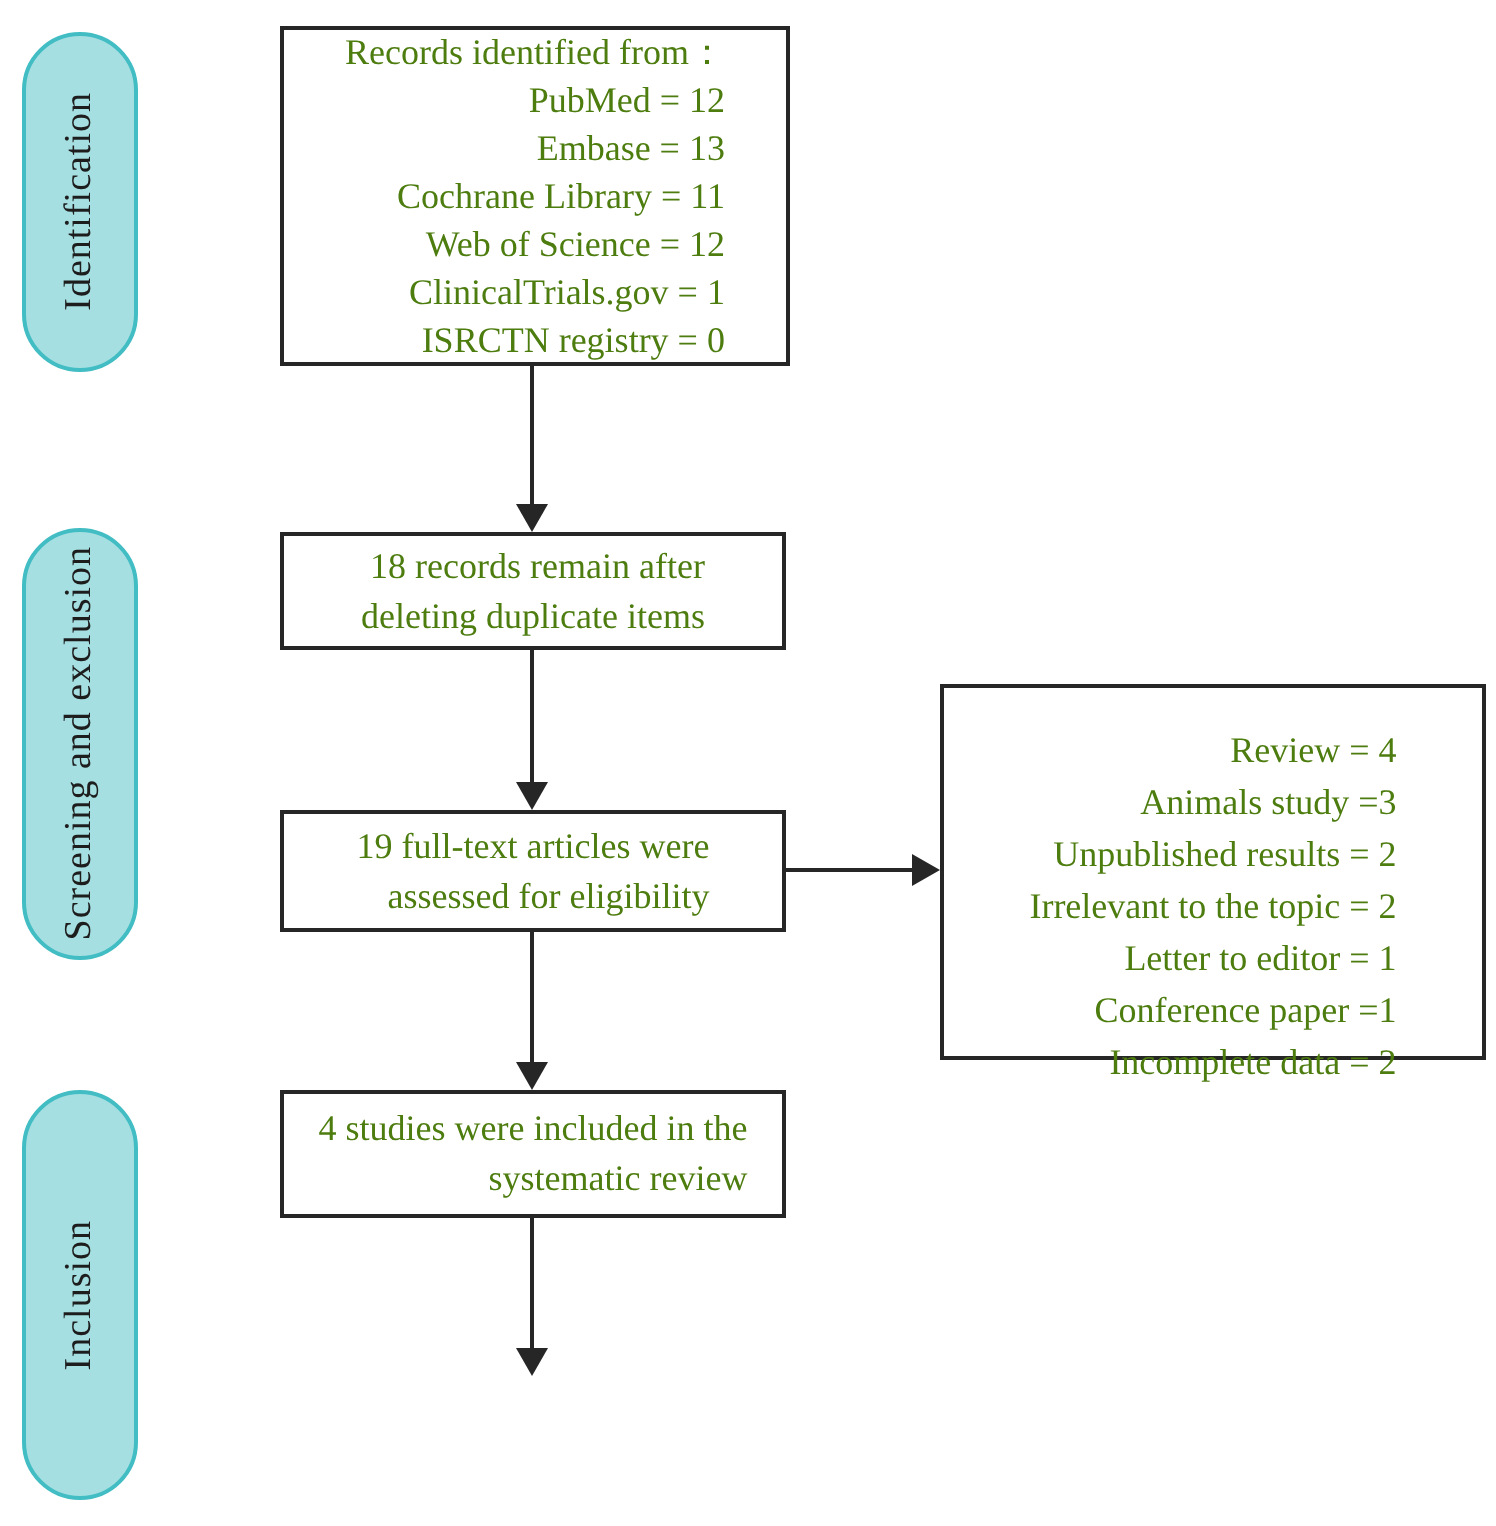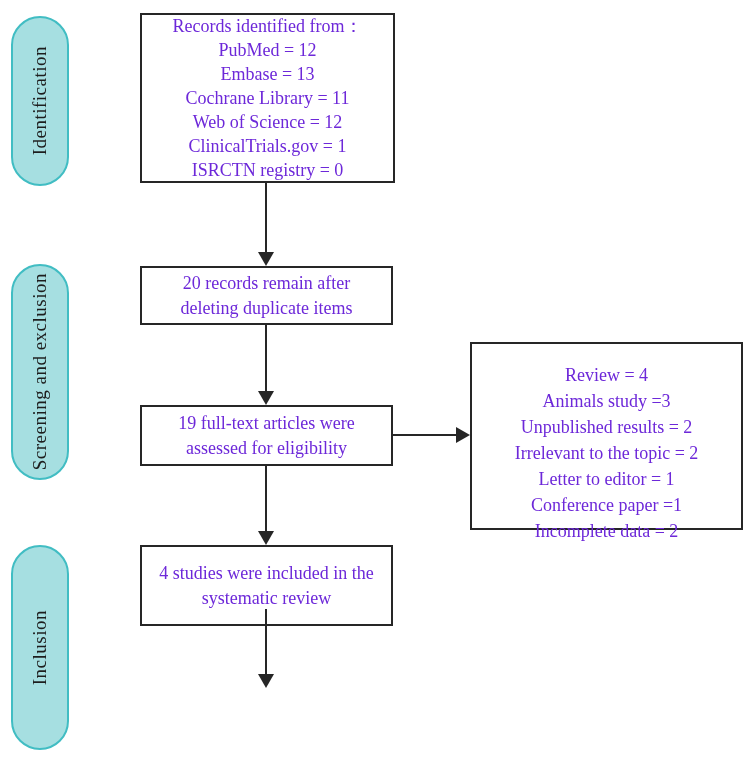--- a/index.html
+++ b/index.html
@@ -49,31 +49,32 @@
     box-sizing: border-box;
     display: flex;
     align-items: center;
     justify-content: center;
     text-align: center;
   }
   .box-text {
     white-space: pre-line;
     font-size: 18px;
     line-height: 24px;
-    color: #6d28d9;
+    color: #4d7c0f;
+    text-align: right;
   }
   .box-records    { left: 140px; top: 13px;  width: 255px; height: 170px; }
   .box-records .box-text { line-height: 24px; }
   .box-dedup      { left: 140px; top: 266px; width: 253px; height: 59px; }
   .box-dedup .box-text, .box-fulltext .box-text,
   .box-systematic .box-text, .box-meta .box-text { line-height: 25px; }
   .box-fulltext   { left: 140px; top: 405px; width: 253px; height: 61px; }
   .box-excluded   { left: 470px; top: 342px; width: 273px; height: 188px; }
   .box-excluded .box-text { line-height: 26px; margin-top: 34px; }
-  .box-systematic { left: 140px; top: 545px; width: 253px; height: 81px; }
+  .box-systematic { left: 140px; top: 545px; width: 253px; height: 64px; }
   .box-meta       { left: 140px; top: 688px; width: 253px; height: 61px; }
 
   
   .varrow { position: absolute; width: 18px; }
   .varrow .shaft {
     position: absolute;
     left: 8px; top: 0; bottom: 13px;
     width: 2px;
     background: #262626;
   }
@@ -126,21 +127,21 @@
     <div class="box-text">Records identified from：
 PubMed = 12
 Embase = 13
 Cochrane Library = 11
 Web of Science = 12
 ClinicalTrials.gov = 1
 ISRCTN registry = 0</div>
   </div>
 
   <div class="flow-box box-dedup">
-    <div class="box-text">20 records remain after
+    <div class="box-text">18 records remain after
 deleting duplicate items</div>
   </div>
 
   <div class="flow-box box-fulltext">
     <div class="box-text">19 full-text articles were
 assessed for eligibility</div>
   </div>
 
   <div class="flow-box box-excluded">
     <div class="box-text">Review = 4

